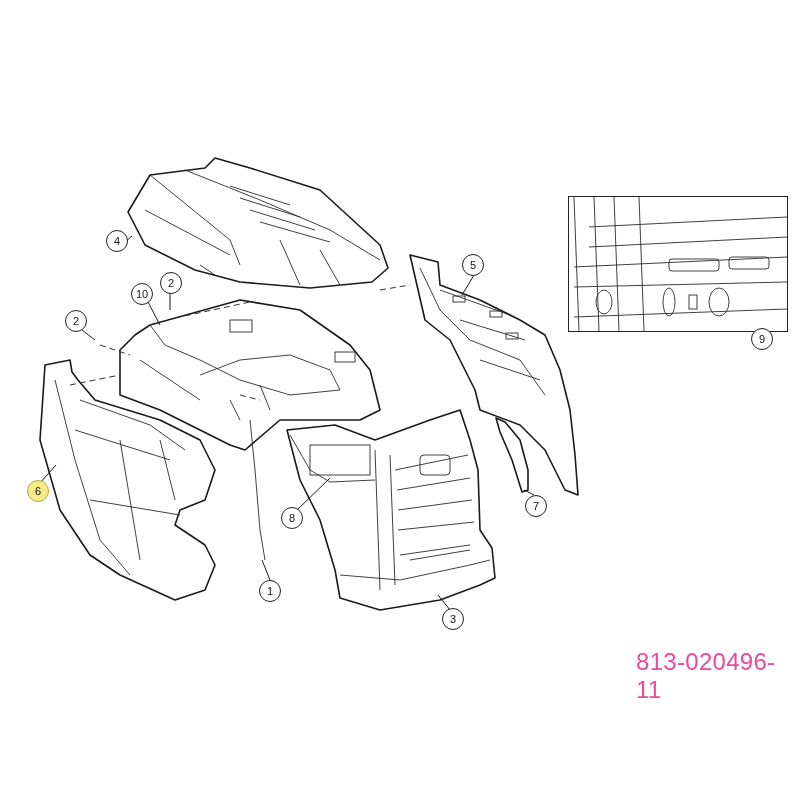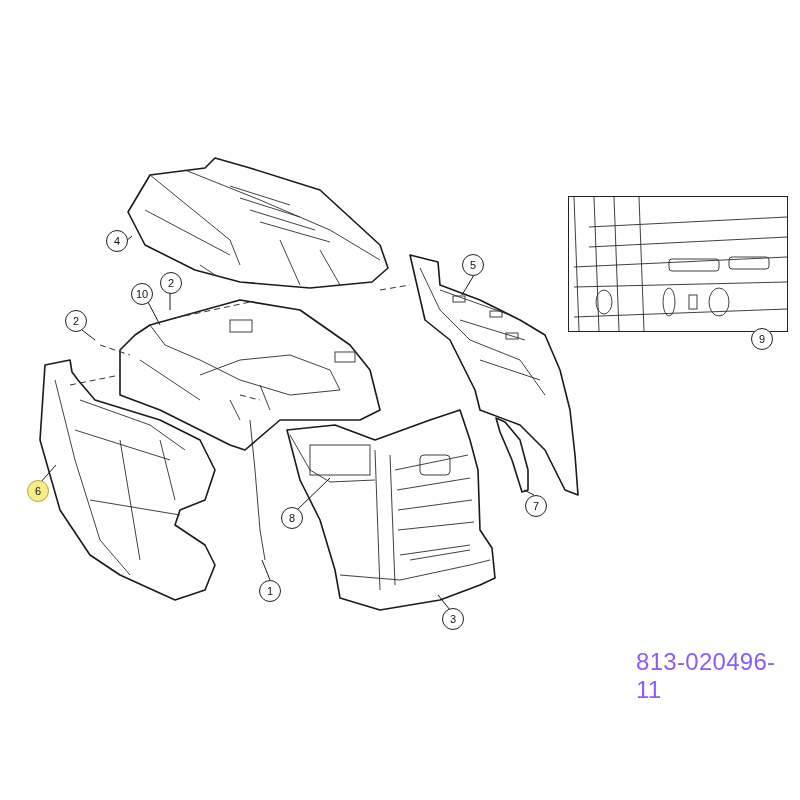--- a/index.html
+++ b/index.html
@@ -5,21 +5,21 @@
   html,body{margin:0;padding:0;background:#ffffff;}
   body{width:800px;height:800px;position:relative;overflow:hidden;font-family:"Liberation Sans",sans-serif;}
   svg.drawing{position:absolute;left:0;top:0;width:800px;height:800px;}
   .part{fill:#ffffff;stroke:#1a1a1a;stroke-width:1.6;stroke-linejoin:round;}
   .detail{fill:none;stroke:#2a2a2a;stroke-width:0.9;}
   .dash{fill:none;stroke:#333;stroke-width:1;stroke-dasharray:6 4;}
   .leader{fill:none;stroke:#1a1a1a;stroke-width:1;}
   .callout{position:absolute;width:22px;height:22px;border:1.2px solid #222;border-radius:50%;background:#fff;
     display:flex;align-items:center;justify-content:center;font-size:11px;color:#111;box-sizing:border-box;}
   .callout.hl{background:#f7ec8a;border-color:#b8a93a;}
-  .doc-number{position:absolute;left:636px;top:648px;font-size:24px;color:#8b5cf6;letter-spacing:0.3px;}
+  .doc-number{position:absolute;left:636px;top:648px;font-size:24px;color:#ec4899;letter-spacing:0.3px;}
   .inset{position:absolute;left:568px;top:196px;width:218px;height:134px;border:1.4px solid #222;background:#fff;overflow:hidden;}
 </style>
 </head>
 <body>
 
 <svg class="drawing" viewBox="0 0 800 800">
 
   <g>
     <path class="part" d="M128,212 L150,175 L205,168 L215,158 L250,168 L320,190 L380,245 L388,268 L372,282 L310,288 L240,282 L195,270 L145,245 Z"></path>
     <path class="detail" d="M150,175 L230,240 L240,265"></path>

